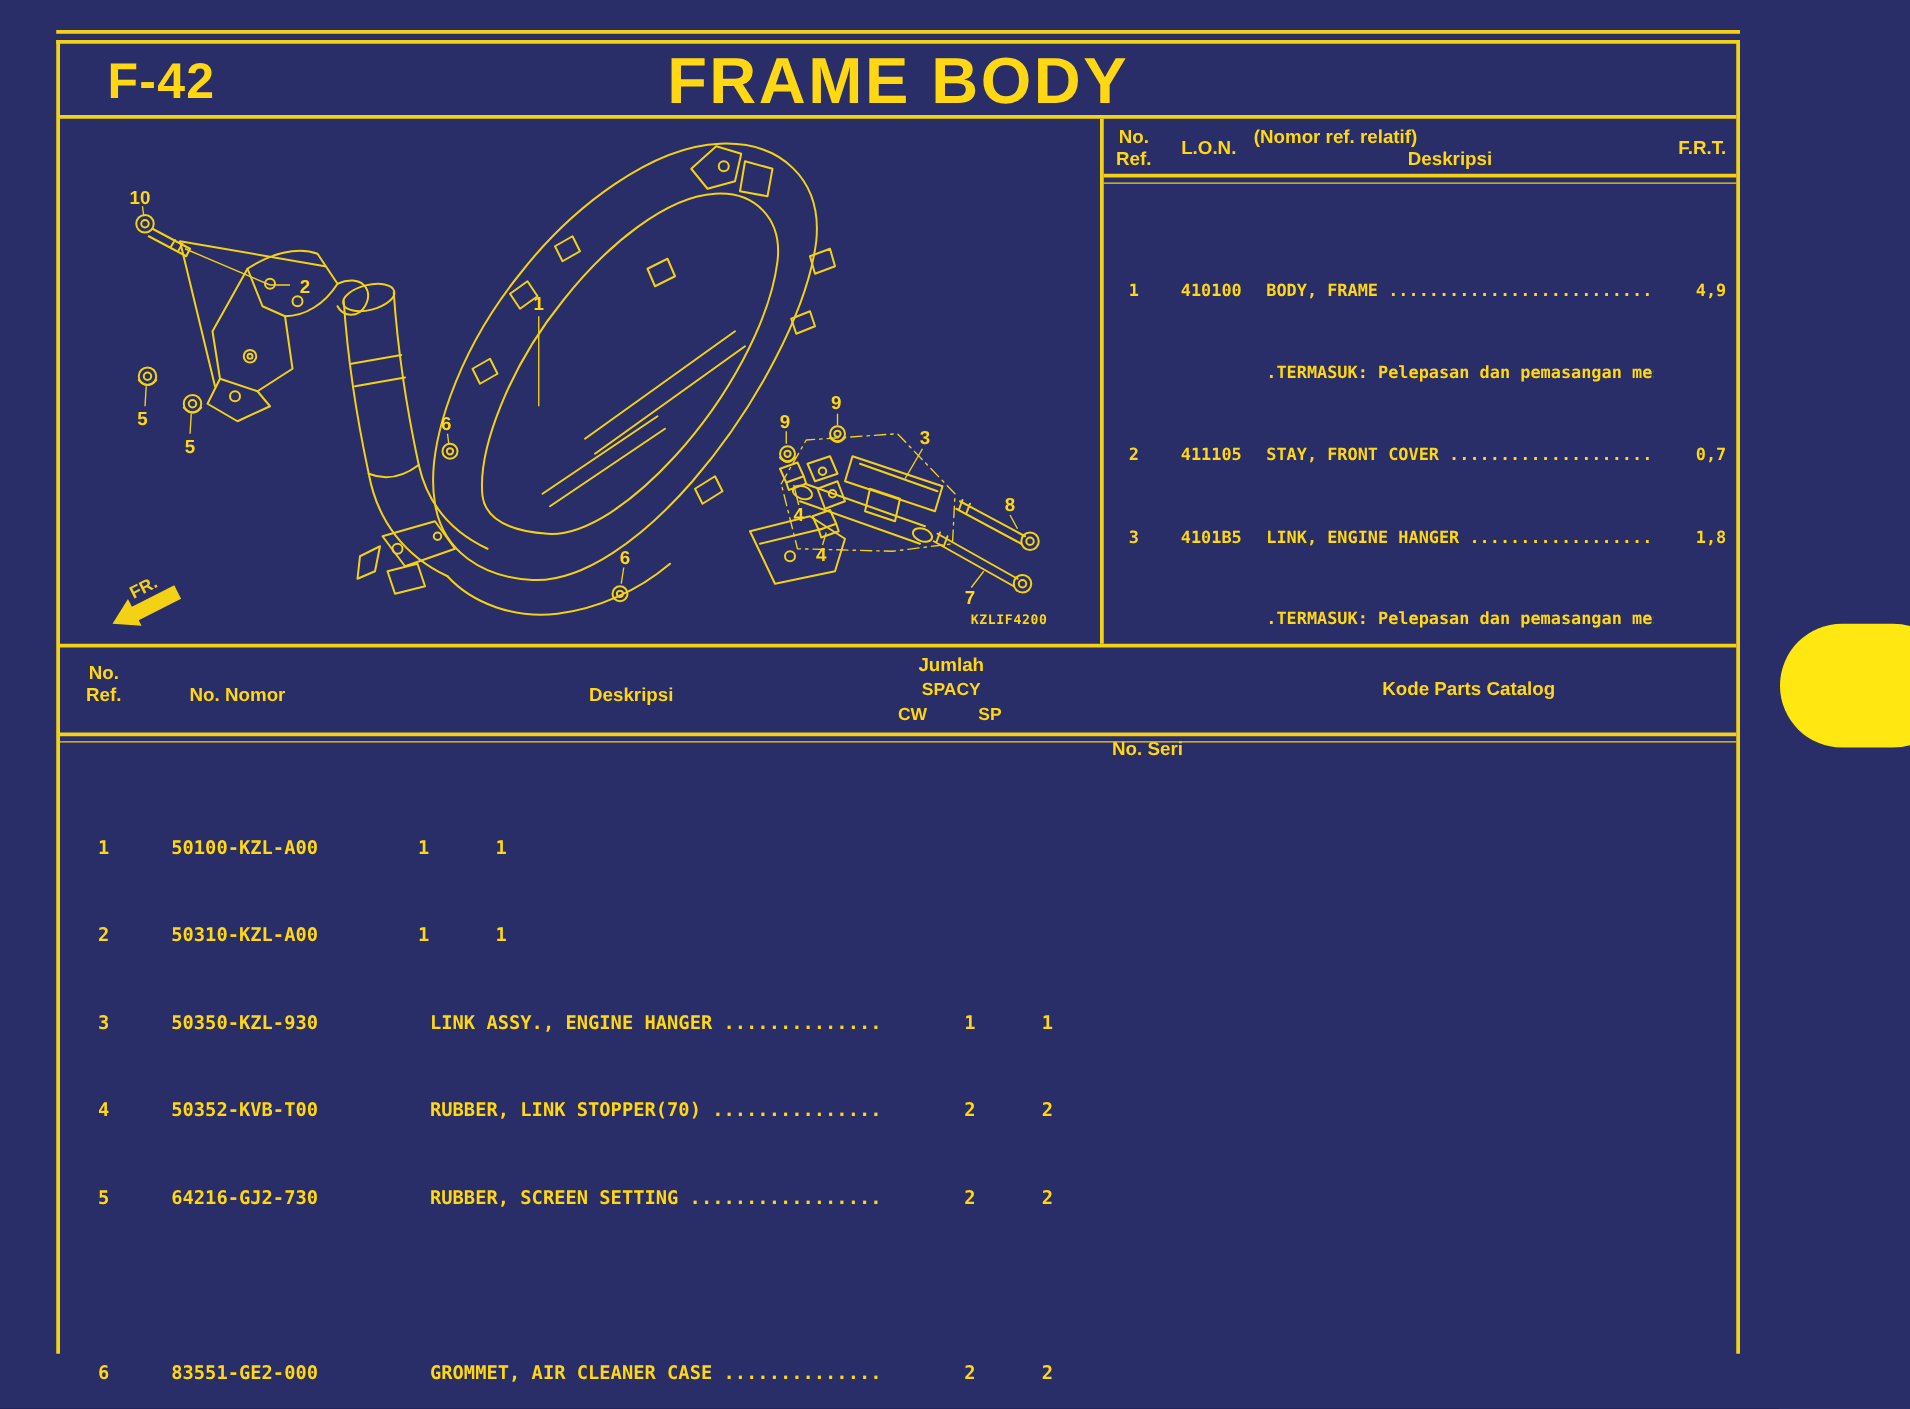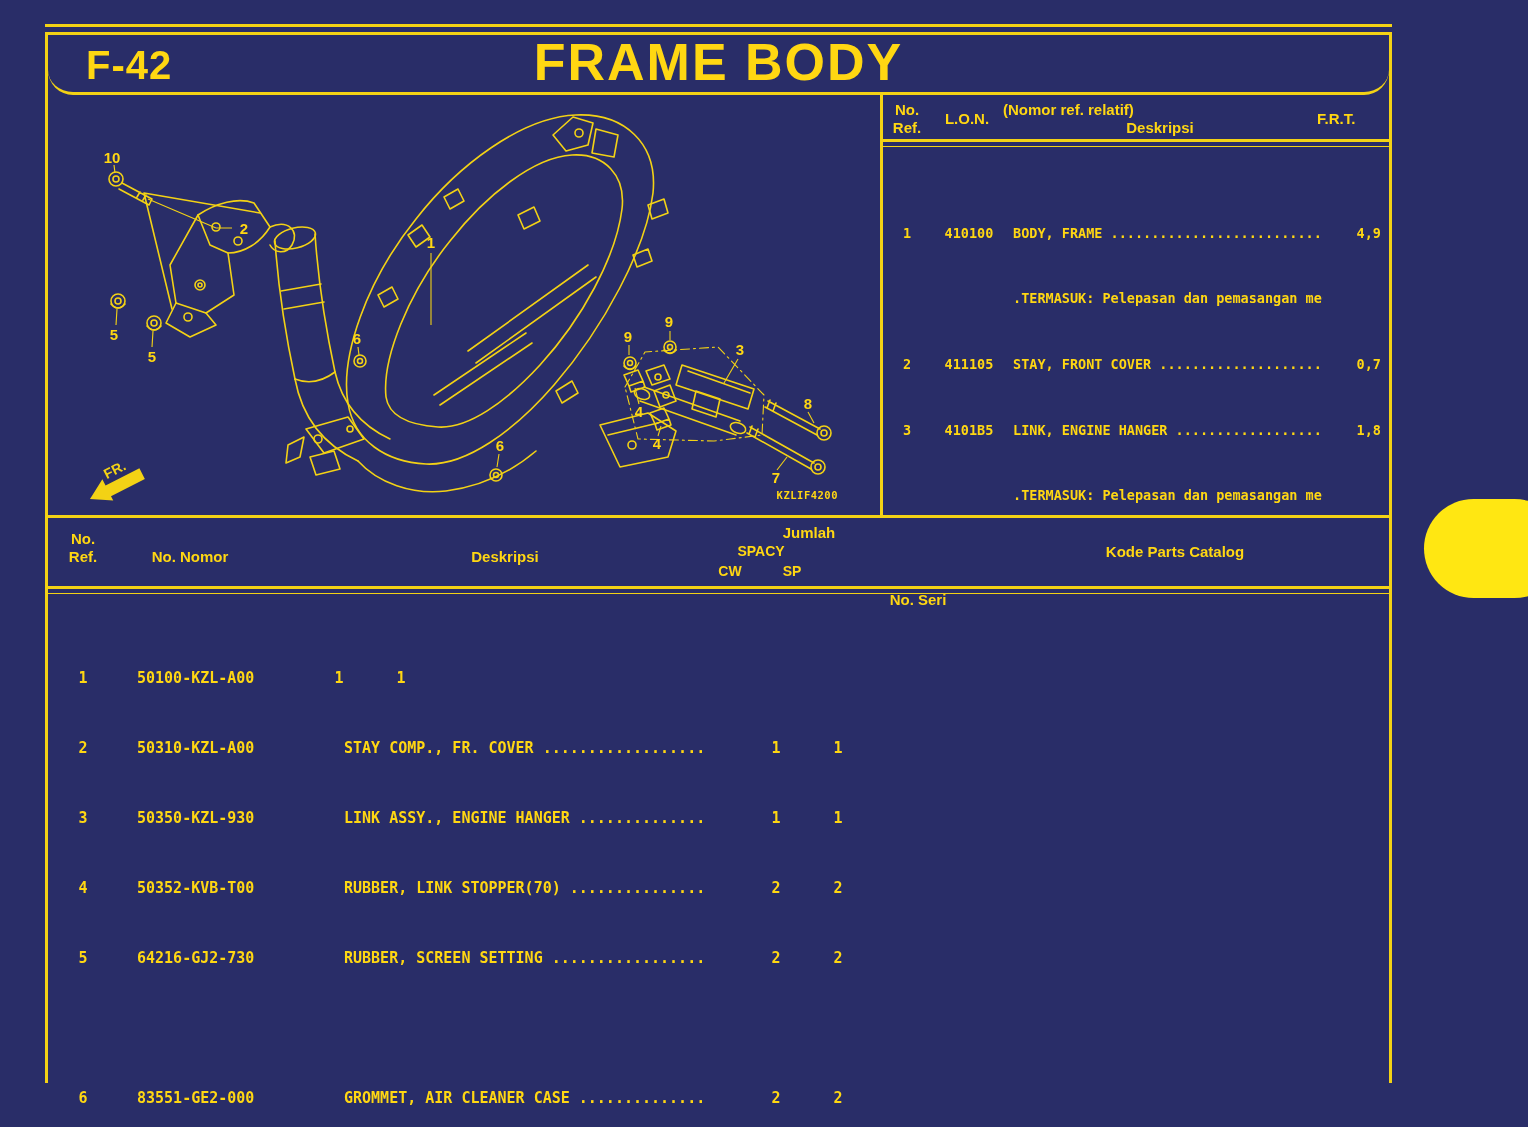--- a/index.html
+++ b/index.html
@@ -8,36 +8,36 @@
     overflow:hidden;font-family:"Liberation Sans",sans-serif;
   }
   .yline{position:absolute;background:#f3d215;}
   .top-line{left:45px;top:24px;width:1347px;height:3px;}
   .main-box{
     position:absolute;left:45px;top:32px;width:1341px;height:1048px;
     border:3px solid #f3d215;border-bottom:none;box-sizing:content-box;
   }
   
   .title-bar{height:57px;border-bottom:3px solid #f3d215;position:relative;
-    display:flex;align-items:flex-end;justify-content:center;border-radius:25px;}
+    display:flex;align-items:flex-start;justify-content:center;}
   .page-code{position:absolute;left:38px;top:8px;font-size:40px;font-weight:bold;
     color:#ffd712;letter-spacing:1px;}
   .page-title{font-size:52px;font-weight:bold;color:#ffd712;letter-spacing:2px;}
   
   .upper{display:flex;height:420px;}
   .diagram-area{width:832px;position:relative;}
   .diagram-area svg{position:absolute;inset:0;}
   .lon-panel{flex:1;border-left:3px solid #f3d215;color:#ffd712;min-width:0;}
   .lon-header{display:flex;padding:6px 0 2px 0;font-size:15px;font-weight:bold;line-height:18px;}
   .lh-ref{width:48px;text-align:center;}
   .lh-lon{width:72px;text-align:center;padding-top:9px;}
   .lh-desc{flex:1;}
   .lh-desc .nomor{text-align:left;}
   .lh-desc .desk{text-align:center;}
-  .lh-frt{width:64px;text-align:left;padding-right:8px;padding-top:9px;}
+  .lh-frt{width:64px;text-align:right;padding-right:8px;padding-top:9px;}
   .dbl{border-top:3px solid #f3d215;height:4px;border-bottom:1px solid #f3d215;}
   .lon-rows{padding-top:12px;font-family:"DejaVu Sans Mono",monospace;
     font-weight:bold;font-size:13.5px;line-height:16.4px;white-space:pre;}
   .lon-line{display:flex;}
   .lc-ref{width:48px;text-align:center;}
   .lc-lon{width:76px;text-align:center;}
   .lc-desc{flex:1;padding-left:6px;overflow:hidden;}
   .lc-frt{width:58px;text-align:right;padding-right:8px;}
   
   .parts-table{border-top:3px solid #f3d215;color:#ffd712;}
@@ -302,21 +302,21 @@
     </div>
 
     <div class="parts-table">
       <div class="pt-header">
         <div class="hl two" style="left:35px;top:12px;">
           <div>No.</div>
           <div>Ref.</div>
         </div>
         <div class="hl" style="left:142px;top:30px;">No. Nomor</div>
         <div class="hl" style="left:457px;top:30px;">Deskripsi</div>
-        <div class="hl" style="left:713px;top:6px;margin-left:48px;">Jumlah</div>
+        <div class="hl" style="left:713px;top:6px;">Jumlah</div>
         <div class="hl" style="left:713px;top:25px;font-size:14px;">SPACY</div>
         <div class="hl" style="left:682px;top:45px;font-size:14px;">CW</div>
         <div class="hl" style="left:744px;top:45px;font-size:14px;">SP</div>
         <div class="hl" style="left:870px;top:25px;margin-top:48px;">No. Seri</div>
         <div class="hl" style="left:1127px;top:25px;">Kode Parts Catalog</div>
       </div>
       <div class="dbl"></div>
       <div class="pt-rows">
         
       
@@ -324,21 +324,20 @@
             <span class="c-ref">1</span>
             <span class="c-part">50100-KZL-A00</span>
             <span class="c-cw">1</span>
             <span class="c-gap"></span>
             <span class="c-sp">1</span>
           </div>
         
           <div class="pt-row">
             <span class="c-ref">2</span>
             <span class="c-part">50310-KZL-A00</span>
-            <span class="c-desc"><span>STAY COMP., FR. COVER</span><span class="dots">..................</span></span>
             <span class="c-cw">1</span>
             <span class="c-gap"></span>
             <span class="c-sp">1</span>
           </div>
         
           <div class="pt-row">
             <span class="c-ref">3</span>
             <span class="c-part">50350-KZL-930</span>
             <span class="c-desc"><span>LINK ASSY., ENGINE HANGER</span><span class="dots">..............</span></span>
             <span class="c-cw">1</span>

